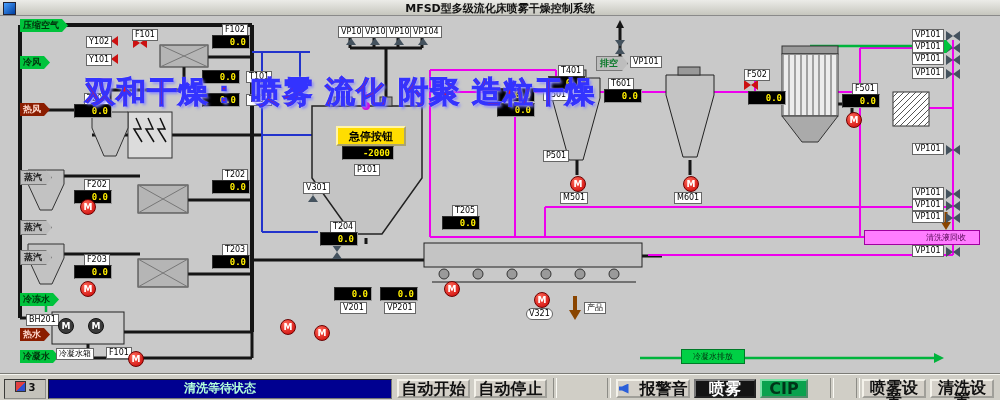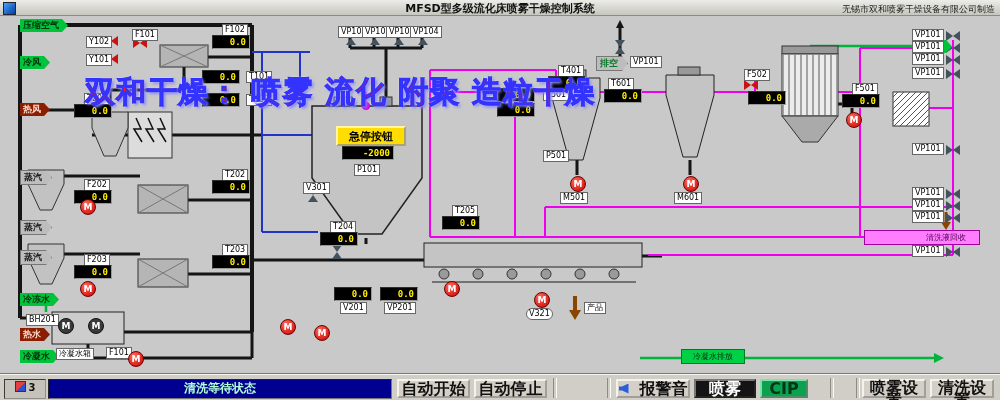--- a/index.html
+++ b/index.html
@@ -296,21 +296,20 @@
     <button class="estop">急停按钮</button>
 
     <div class="watermark">
       <span>双和干燥： 喷雾 流化 附聚 造粒干燥</span>
     </div>
   </div>
 
   <div id="titlebar">
     <span class="appicon"></span>
     <span class="title">MFSD型多级流化床喷雾干燥控制系统</span>
-    <span class="mfr">无锡市双和喷雾干燥设备有限公司制造</span>
   </div>
 
   <div id="bottombar">
     <div class="counter">
       <span class="cicon"></span><span>3</span>
     </div>
     <div class="statusbar">
       <span>清洗等待状态</span>
     </div>
     <button class="b3d bb1">自动开始</button>

